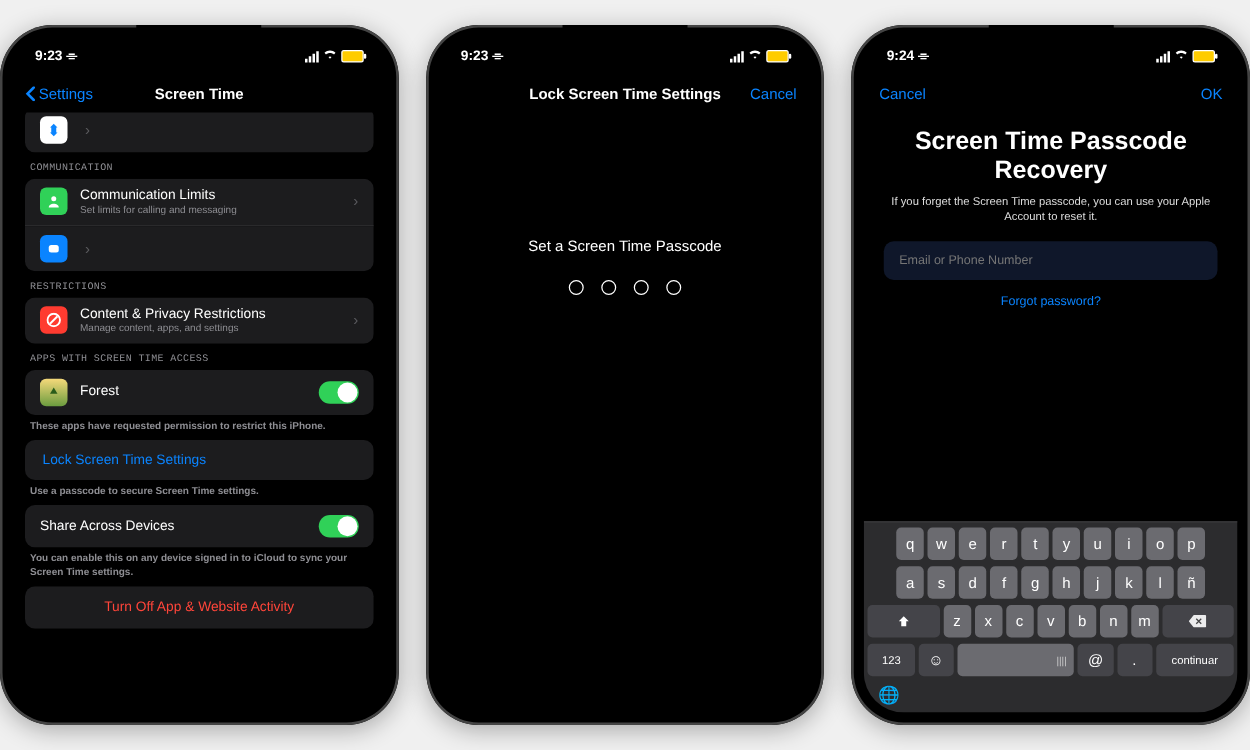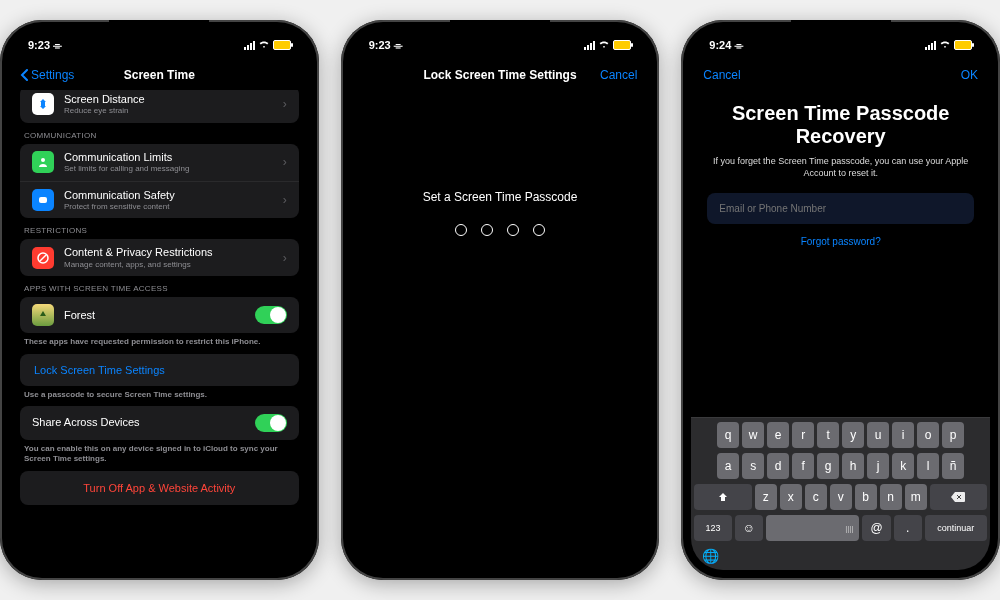--- a/index.html
+++ b/index.html
@@ -73,21 +73,21 @@
     position:relative;
     font-size: 12px;
   }
   .nav-back {
     position:absolute; left:10px; color:#0a84ff; display:flex; align-items:center;
   }
   .nav-right { position:absolute; right:12px; color:#0a84ff; font-size:12px; }
   .nav-title { font-weight:600; color:#fff; font-size:12px; }
   .content { height: calc(100% - 60px); overflow:hidden; }
   .content-dark { background:#000; }
-  .sec-header { text-transform:uppercase; color:#8e8e93; font-size:8px; padding:8px 14px 4px; letter-spacing:0.3px;}
+  .sec-header { text-transform:uppercase; color:#8e8e93; font-size:8px; padding:8px 14px 4px; letter-spacing:0.3px;font-family:Liberation Mono, monospace;}
   .row {
     background:#1c1c1e; display:flex; align-items:center; padding:7px 12px;
     border-bottom:0.5px solid #2a2a2c; min-height:34px;
   }
   .row:last-child{border-bottom:none;}
   .row-icon {
     width:22px;height:22px;border-radius:5px;margin-right:10px;
     display:flex;align-items:center;justify-content:center;flex-shrink:0;
   }
   .row-labels { flex:1; min-width:0;}
@@ -191,24 +191,20 @@
     </div>
     <div class="content content-dark">
 
       <div class="group cutoff-top" style="margin-top:-4px;">
         <div class="row">
           <div class="row-icon" style="background:#fff;">
             <svg width="14" height="14">
                 <path d="M7 2l3 3H9v4h1l-3 3-3-3h1V5H4z" fill="#0a84ff"></path>
               </svg>
           </div>
-          <div class="row-labels">
-            <div class="row-title">Screen Distance</div>
-            <div class="row-sub">Reduce eye strain</div>
-          </div>
           <span class="chevron">›</span>
         </div>
       </div>
 
       <div class="sec-header">COMMUNICATION</div>
       <div class="group">
         <div class="row">
           <div class="row-icon" style="background:#30d158;">
             <svg width="12" height="12">
                 <circle cx="6" cy="4" r="2" fill="#fff"></circle>
@@ -219,24 +215,20 @@
             <div class="row-title">Communication Limits</div>
             <div class="row-sub">Set limits for calling and messaging</div>
           </div>
           <span class="chevron">›</span>
         </div>
         <div class="row">
           <div class="row-icon" style="background:#0a84ff;">
             <svg width="12" height="12">
                 <rect x="2" y="3" width="8" height="6" rx="2" fill="#fff"></rect>
               </svg>
-          </div>
-          <div class="row-labels">
-            <div class="row-title">Communication Safety</div>
-            <div class="row-sub">Protect from sensitive content</div>
           </div>
           <span class="chevron">›</span>
         </div>
       </div>
 
       <div class="sec-header">RESTRICTIONS</div>
       <div class="group">
         <div class="row">
           <div class="row-icon" style="background:#ff3b30;">
             <svg width="12" height="12">

